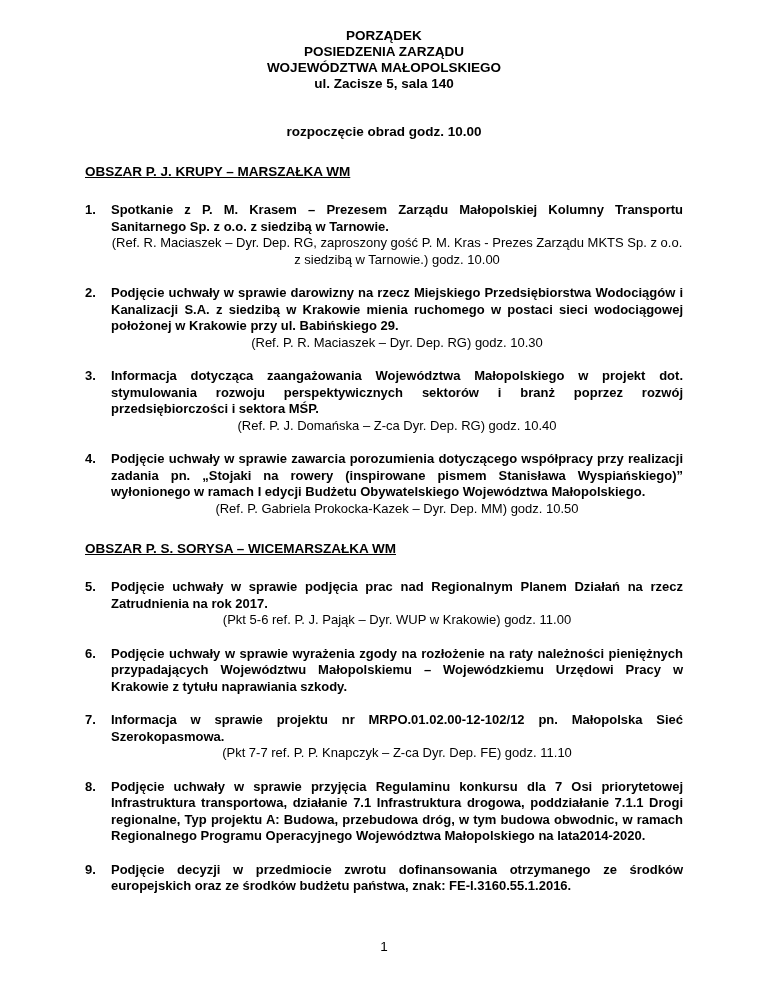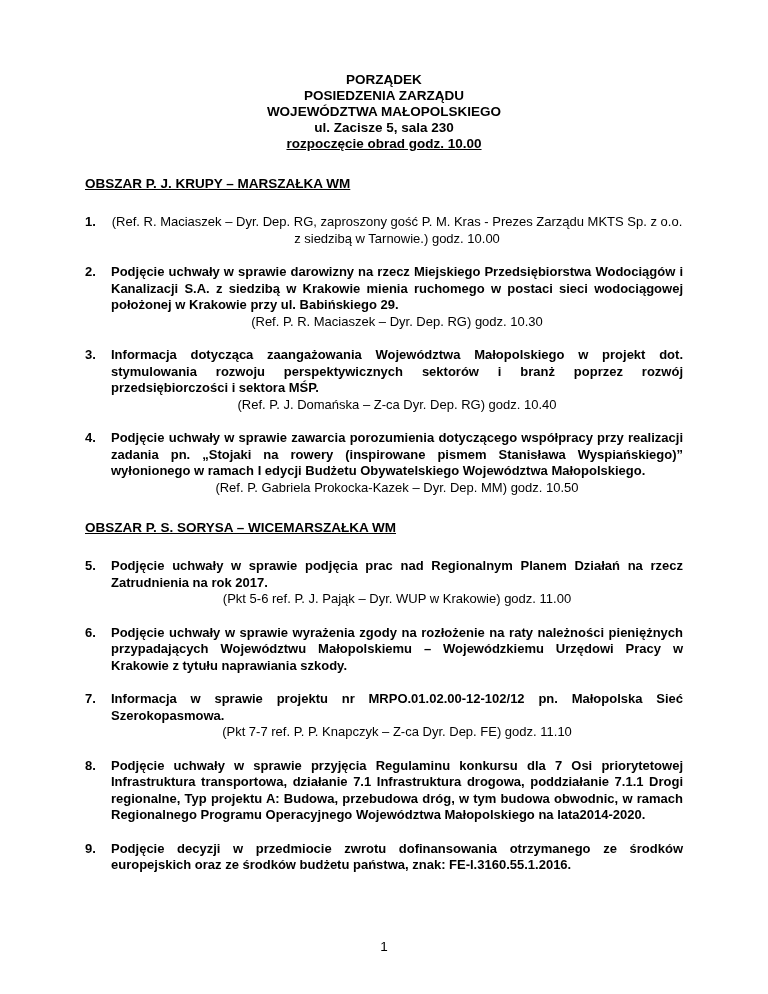--- a/index.html
+++ b/index.html
@@ -8,31 +8,31 @@
     background: #ffffff;
   }
   .page {
     position: relative;
     width: 768px;
     height: 994px;
     background: #ffffff;
     color: #000000;
     font-family: "Liberation Sans", sans-serif;
     box-sizing: border-box;
-    padding: 72px 85px 0 85px;
+    padding: 28px 85px 0 85px;
     overflow: hidden;
   }
   .doc-header {
     text-align: center;
     font-weight: bold;
     font-size: 13.5px;
     line-height: 16px;
   }
   .doc-header .u {
-    text-decoration: underline;
+    margin-top: 32px;
   }
   .section-heading {
     text-align: left;
     font-weight: bold;
     font-size: 13.5px;
     line-height: 16px;
     text-decoration: underline;
     margin: 24px 0 22px 0;
   }
   .item {
@@ -75,29 +75,30 @@
 </style>
 </head>
 <body>
 
 <div class="page">
 
   <div class="doc-header">
     <div>PORZĄDEK</div>
     <div>POSIEDZENIA ZARZĄDU</div>
     <div>WOJEWÓDZTWA MAŁOPOLSKIEGO</div>
-    <div>ul. Zacisze 5, sala 230</div>
+    <div>ul. Zacisze 5, sala 140</div>
     <div class="u">rozpoczęcie obrad godz. 10.00</div>
   </div>
 
   <div class="section-heading">OBSZAR P. J. KRUPY – MARSZAŁKA WM</div>
 
   <div class="item">
     <div class="num">1.</div>
     <div class="content">
+      <p class="main">Spotkanie z P. M. Krasem – Prezesem Zarządu Małopolskiej Kolumny Transportu Sanitarnego Sp. z o.o. z siedzibą w Tarnowie.</p>
       <p class="ref">(Ref. R. Maciaszek – Dyr. Dep. RG, zaproszony gość P. M. Kras - Prezes Zarządu MKTS Sp. z o.o. z siedzibą w Tarnowie.) godz. 10.00</p>
     </div>
   </div>
 
   <div class="item">
     <div class="num">2.</div>
     <div class="content">
       <p class="main">Podjęcie uchwały w sprawie darowizny na rzecz Miejskiego Przedsiębiorstwa Wodociągów i Kanalizacji S.A. z siedzibą w Krakowie mienia ruchomego w postaci sieci wodociągowej położonej w Krakowie przy ul. Babińskiego 29.</p>
       <p class="ref">(Ref. P. R. Maciaszek – Dyr. Dep. RG) godz. 10.30</p>
     </div>

